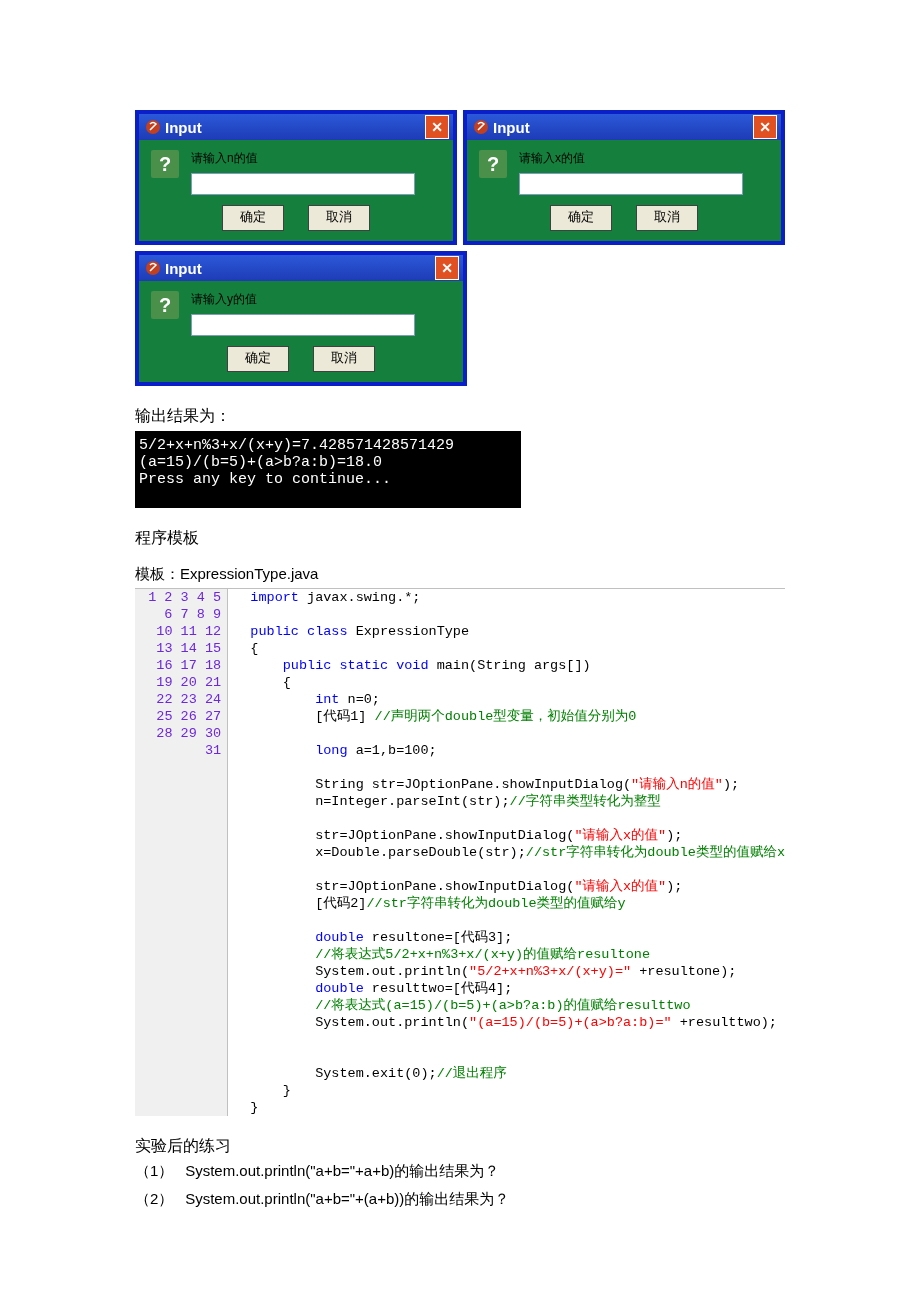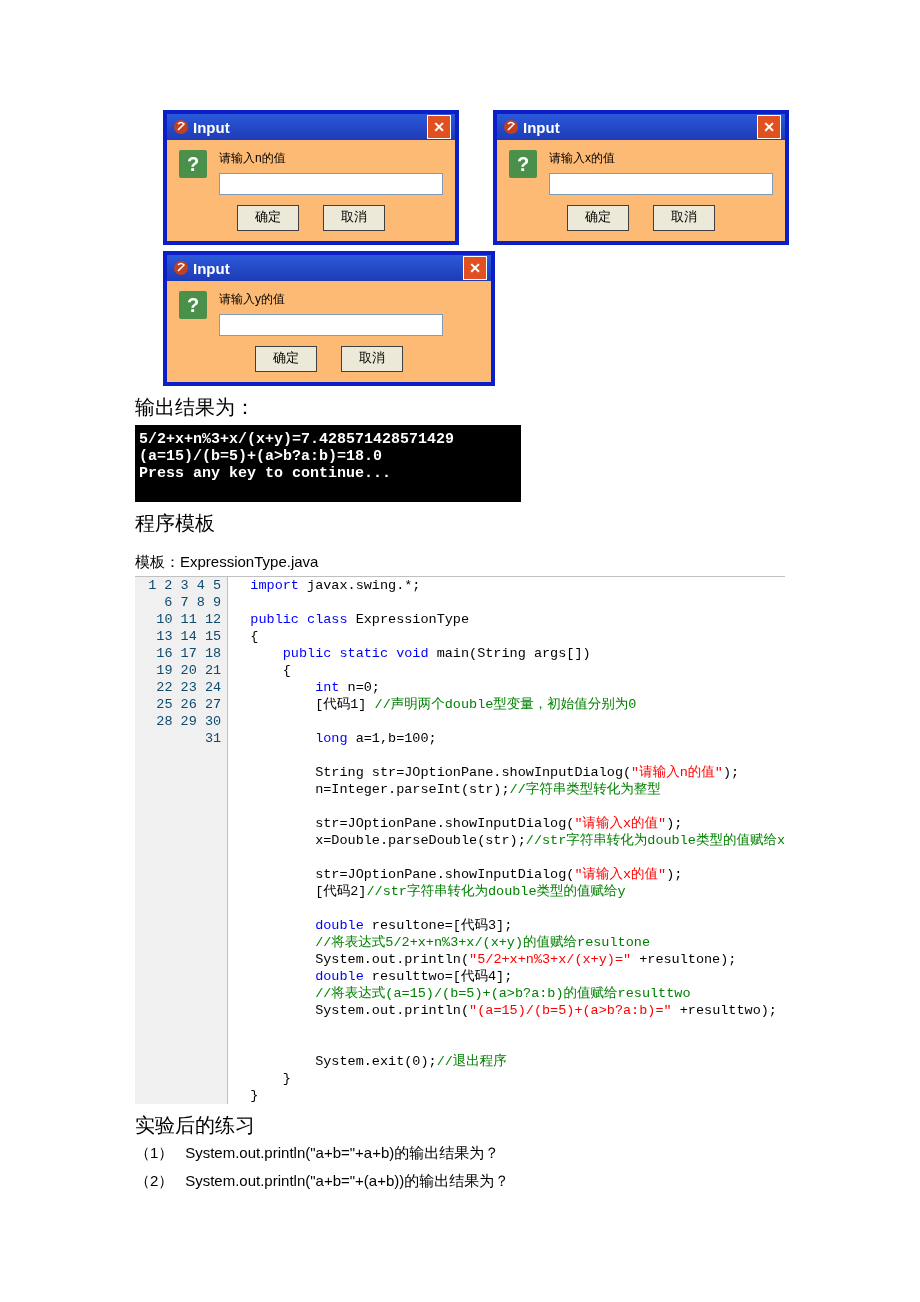--- a/index.html
+++ b/index.html
@@ -11,23 +11,22 @@
 }
 .page {
   padding: 110px 135px 60px 135px;
 }
 .dialog-row {
   display: flex;
   gap: 6px;
 }
 .dialog {
   border: 4px solid #0a1fc7;
-  background: #fdba74;
+  background: #15803d;
   width: 324px;
-  margin-left: 28px;
 }
 .dialog .titlebar {
   background: linear-gradient(#2b59d9, #1e3bb6);
   height: 26px;
   display: flex;
   align-items: center;
   justify-content: space-between;
   padding: 0 4px 0 6px;
 }
 .titlebar .title-left {
@@ -105,49 +104,49 @@
   width: 60px;
   height: 24px;
   border: 1px solid #404040;
   background: #ece9d8;
   font-size: 13px;
   cursor: pointer;
   text-align: center;
   line-height: 22px;
 }
 .heading {
-  font-size: 20px;
-  margin-top: 8px;
+  font-size: 16px;
+  margin-top: 20px;
 }
 .console {
   background: #000;
   color: #fff;
   font-family: "Courier New", monospace;
   font-size: 15px;
-  font-weight: bold;
+  font-weight: normal;
   padding: 6px 4px 20px 4px;
   width: 378px;
   margin-top: 4px;
   white-space: pre;
 }
 .subheading {
   font-size: 15px;
   margin-top: 16px;
 }
 .code-block {
   border-top: 1px solid #c0c0c0;
   margin-top: 4px;
   display: flex;
   font-family: Consolas, "Courier New", monospace;
   font-size: 13.5px;
   line-height: 17px;
 }
 .gutter {
   background: #f0f0f0;
-  color: #0c4a6e;
+  color: #6d28d9;
   text-align: right;
   padding: 0 6px;
   border-right: 1px solid #c0c0c0;
   min-width: 24px;
 }
 .code {
   padding: 0 0 0 6px;
   white-space: pre;
 }
 .c-blue { color: #0000ff; }

